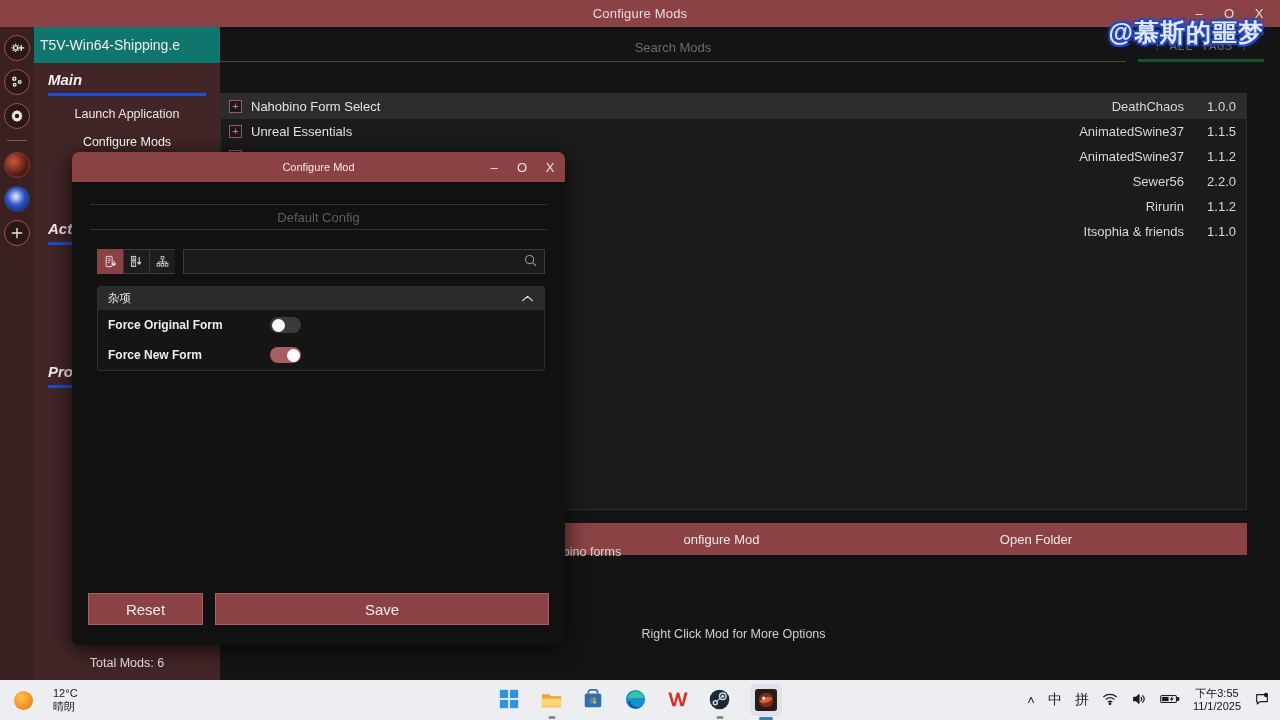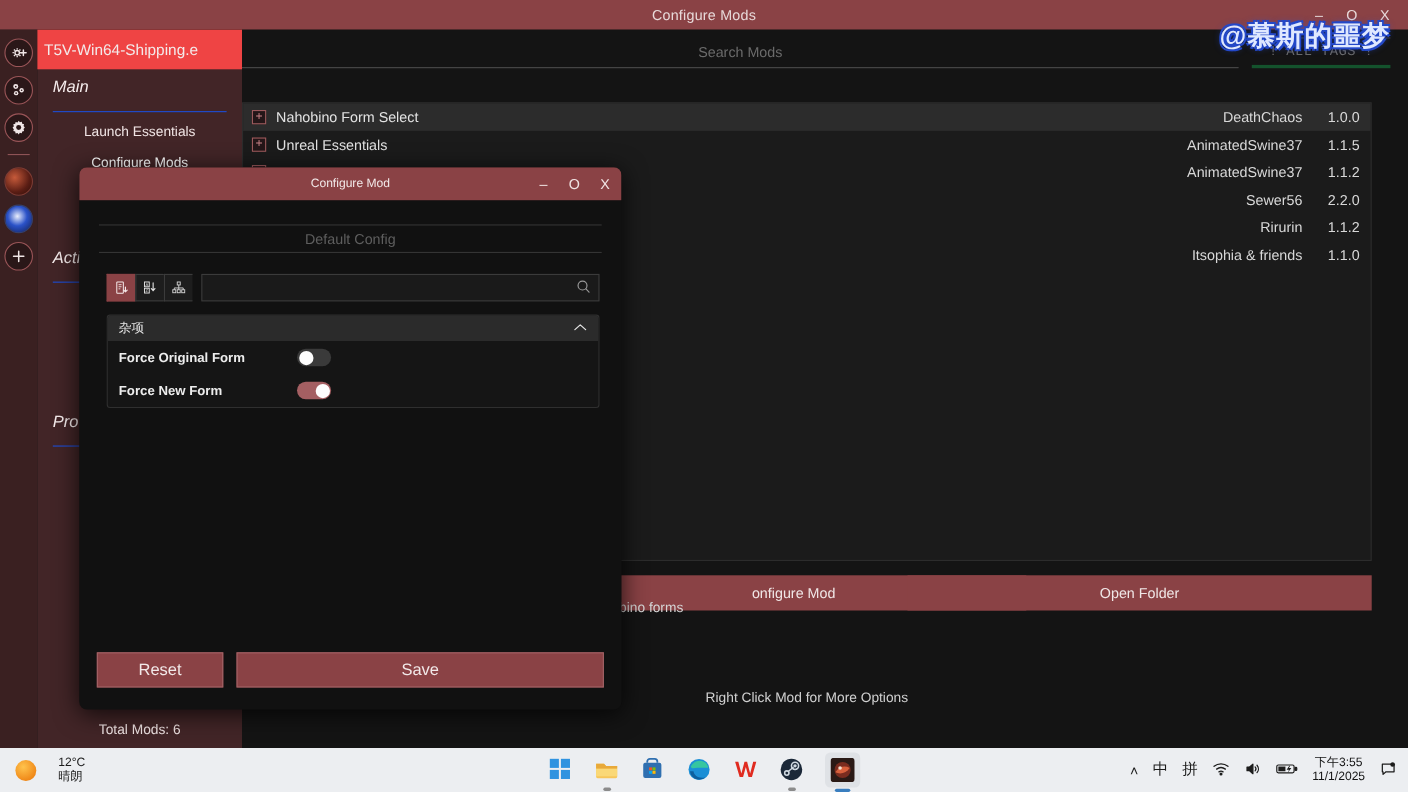--- a/index.html
+++ b/index.html
@@ -55,26 +55,26 @@
   .rail-ico.plus  { border-color:#9a5558; }
 
   
   #leftnav {
     position:absolute; left:34px; top:27px; width:186px; height:653px;
     background:#422527;
   }
   #app-path {
     height:36px; line-height:36px; padding-left:6px;
     font-size:14px; color:#f3eaea; white-space:nowrap; overflow:hidden;
-    background:#ef4444;
+    background:#0f766e;
   }
   .nav-group { padding:0 14px; margin-top:8px; }
   .nav-head {
-    font-size:15px; font-style:italic; color:#f5ecec; font-weight:400;
-    padding-bottom:13px; border-bottom:1px solid #1d4ed8; margin-bottom:4px;
+    font-size:15px; font-style:italic; color:#f5ecec; font-weight:700;
+    padding-bottom:5px; border-bottom:3px solid #1d4ed8; margin-bottom:4px;
   }
   .nav-item {
     font-size:12.5px; color:#f0e4e4; text-align:center;
     padding:7px 0 7px 0;
   }
   .nav-item.active { color:#fff; }
   #totalmods {
     position:absolute; left:0; bottom:10px; width:186px;
     text-align:center; font-size:12.5px; color:#efe3e3;
   }
@@ -310,21 +310,21 @@
           <path d="M12 4v16M4 12h16" stroke="#f0e6e6" stroke-width="2.4" stroke-linecap="round"></path>
         </svg>
     </div>
   </div>
 
   <div id="leftnav">
     <div id="app-path">T5V-Win64-Shipping.e</div>
 
     <div class="nav-group">
       <div class="nav-head">Main</div>
-      <div class="nav-item">Launch Essentials</div>
+      <div class="nav-item">Launch Application</div>
       <div class="nav-item active">Configure Mods</div>
       <div class="nav-item">Edit Application</div>
     </div>
 
     <div class="nav-group" style="margin-top:36px;">
       <div class="nav-head">Acti</div>
     </div>
 
     <div class="nav-group" style="margin-top:118px;">
       <div class="nav-head">Pro</div>

